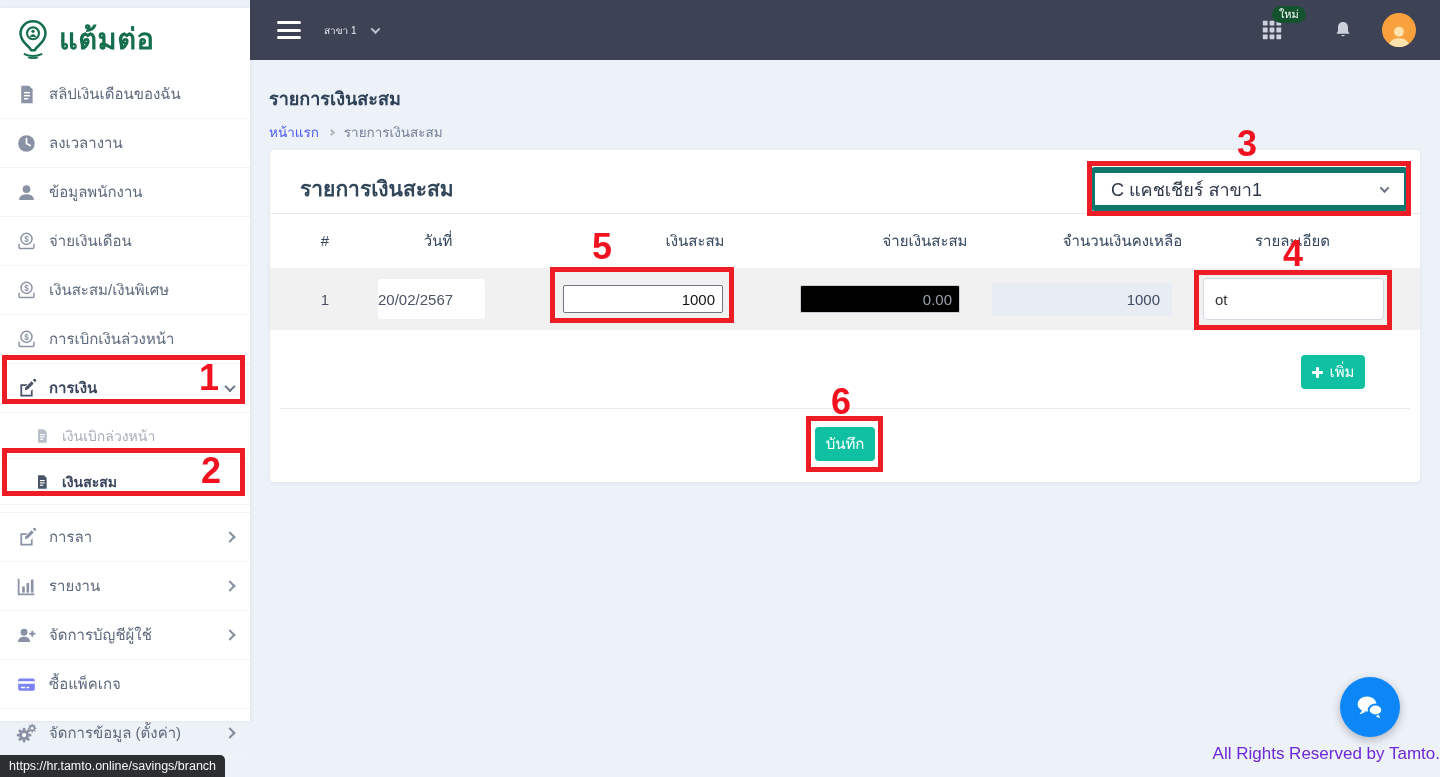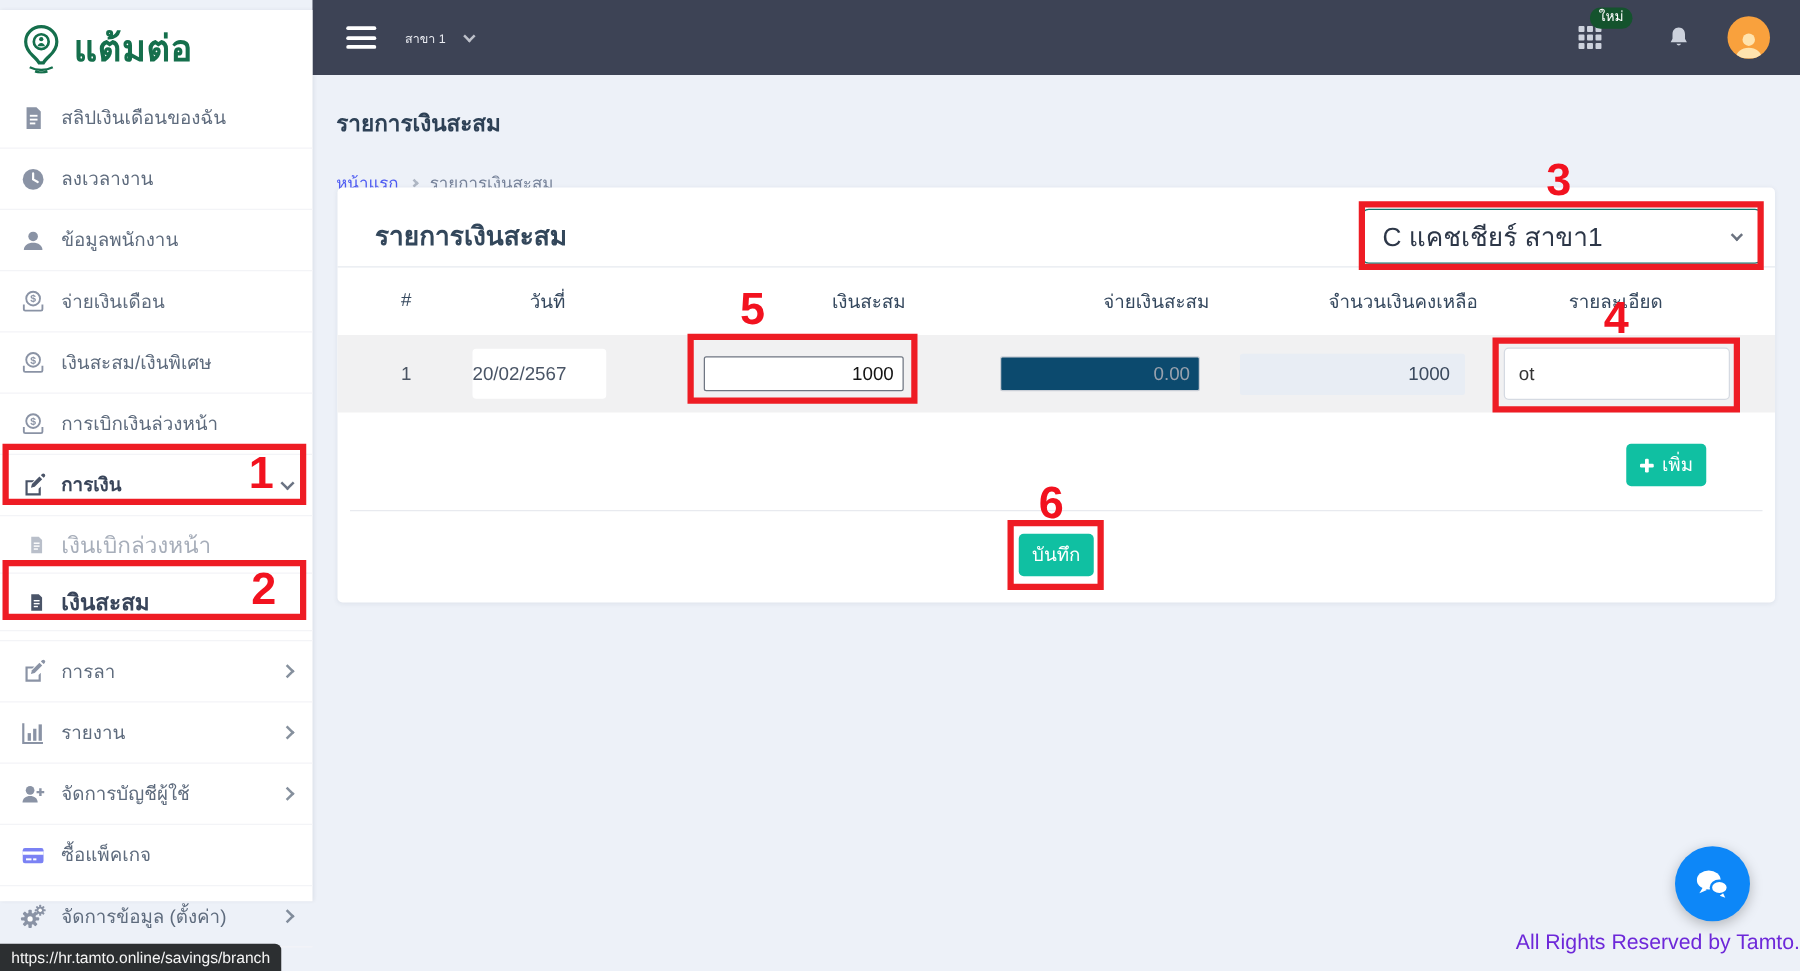--- a/index.html
+++ b/index.html
@@ -10,21 +10,21 @@
   
   .sidebar{position:absolute;left:0;top:8px;width:250px;height:713px;background:#fff;box-shadow:1px 0 3px rgba(40,50,70,.08);z-index:5}
   .logo{display:flex;align-items:center;gap:9px;height:62px;padding-left:16px;color:#156f4c;cursor:pointer}
   .logo svg{width:34px;height:40px}
   .logo-text{font-size:29px;font-weight:700;letter-spacing:.5px}
   .nav{width:100%}
   .nav-item{display:flex;align-items:center;gap:12px;height:49px;padding:0 16px;font-size:15px;color:#5e6b7d;border-bottom:1px solid #f3f4f7;cursor:pointer;position:relative}
   .nav-item .ic{width:21px;height:21px;color:#8a93a5;flex:0 0 auto}
   .nav-item.active{color:#39455a;font-weight:700}
   .nav-item.active .ic{color:#4a5468}
-  .nav-sub{height:46px;padding-left:21px;font-size:18px}
+  .nav-sub{height:46px;padding-left:34px;font-size:14px}
   .nav-sub .ic{width:16px;height:16px}
   .nav-sub.dim{color:#a7aeba}
   .nav-sub.dim .ic{color:#b9bfca}
   .nav-group-gap{height:8px;border-bottom:1px solid #f3f4f7}
   .nav-item .spacer{flex:1}
   .cv{display:inline-block;width:8px;height:8px;border-right:2px solid currentColor;border-bottom:2px solid currentColor;opacity:.75}
   .cv-down{transform:rotate(45deg) translate(-1px,-1px)}
   .cv-right{transform:rotate(-45deg)}
   .ic-purple{color:#7b82f4 !important}
 
@@ -37,41 +37,41 @@
   .tb-grid{position:absolute;left:1011px;top:19px;width:22px;height:22px;color:#cdd2dd;cursor:pointer}
   .tb-badge{position:absolute;left:1022px;top:6px;background:#14532d;color:#fff;font-size:11px;line-height:17px;padding:0 7px;border-radius:9px;z-index:6}
   .tb-bell{position:absolute;left:1083px;top:19px;width:20px;height:22px;color:#ccd1dc;cursor:pointer}
   .tb-avatar{position:absolute;left:1132px;top:13px;width:34px;height:34px;border-radius:50%;background:#f9a13d;overflow:hidden;cursor:pointer;display:flex;align-items:flex-end;justify-content:center}
   .tb-avatar svg{width:26px;height:24px;color:#ffe3ae}
 
   
   .content{position:absolute;left:250px;top:60px;width:1190px;height:717px}
   .page-head{position:absolute;left:19px;top:24px}
   .page-title{font-size:18px;font-weight:700;color:#2e4156}
-  .crumbs{margin-top:22px;display:flex;align-items:center;gap:10px;font-size:13.5px}
+  .crumbs{margin-top:8px;display:flex;align-items:center;gap:10px;font-size:13.5px}
   .crumb-home{color:#4e5bf2;cursor:pointer}
   .crumbs .cv{width:5px;height:5px;color:#9aa3b2}
   .crumb-cur{color:#77839a}
 
   .card{position:absolute;left:20px;top:90px;width:1150px;height:332px;background:#fff;border-radius:4px;box-shadow:0 1px 4px rgba(30,45,70,.07)}
   .card-title{position:absolute;left:30px;top:22px;font-size:21px;font-weight:700;color:#33475b}
-  .emp-select{position:absolute;left:819px;top:17px;width:321px;height:44px;border:1px solid #0f766e;border-radius:6px;background:#fff;display:flex;align-items:center;padding:0 16px;font-size:21px;color:#2d3748;cursor:pointer}
+  .emp-select{position:absolute;left:819px;top:17px;width:321px;height:44px;border:6px solid #0f766e;border-radius:6px;background:#fff;display:flex;align-items:center;padding:0 16px;font-size:18px;color:#2d3748;cursor:pointer}
   .emp-select .cv{margin-left:auto;width:7px;height:7px;color:#3a4455}
   .head-line{position:absolute;left:0;top:63px;width:100%;height:0;border-top:1px solid #e6eaf0}
 
   .th{position:absolute;top:63px;height:55px;display:flex;align-items:center;justify-content:center;font-size:15px;font-weight:500;color:#35485e}
   .th-idx{left:40px;width:30px}.th-date{left:108px;width:120px}.th-sav{left:330px;width:190px}
   .th-pay{left:560px;width:190px}.th-bal{left:755px;width:195px}.th-det{left:930px;width:185px}
 
   .trow{position:absolute;left:0;top:118px;width:100%;height:62px;background:#f1f1f2}
   .td-idx{position:absolute;left:40px;top:0;width:30px;height:62px;display:flex;align-items:center;justify-content:center;font-size:15px;color:#4a5462}
   .inp{font-family:inherit;font-size:15px;outline:none}
   .inp-date{position:absolute;left:108px;top:11px;width:107px;height:40px;border:0;border-radius:3px;background:#fff;text-align:left;color:#4a5566}
   .inp-sav{position:absolute;left:293px;top:17px;width:160px;height:28px;border:1px solid #6f7682;border-radius:2px;background:#fff;text-align:right;padding-right:7px;color:#141414}
-  .inp-pay{position:absolute;left:530px;top:17px;width:160px;height:28px;border:1px solid #c9ced6;border-radius:2px;background:#0c4a6e;text-align:right;padding-right:7px;color:#98a1ad}
+  .inp-pay{position:absolute;left:530px;top:17px;width:160px;height:28px;border:1px solid #c9ced6;border-radius:2px;background:#000000;text-align:right;padding-right:7px;color:#98a1ad}
   .cell-bal{position:absolute;left:722px;top:15px;width:180px;height:33px;background:#e8edf4;border-radius:2px;display:flex;align-items:center;justify-content:flex-end;padding-right:12px;font-size:15px;color:#3b4a5e}
   .inp-det{position:absolute;left:933px;top:10px;width:181px;height:42px;border:1px solid #d5dae2;border-radius:4px;background:#fff;text-align:left;padding-left:11px;color:#333}
 
   .btn{border:0;border-radius:4px;background:#10c0a2;color:#fff;font-size:15px;font-family:inherit;cursor:pointer;display:flex;align-items:center;justify-content:center;gap:7px}
   .btn-add{position:absolute;left:1031px;top:205px;width:64px;height:34px}
   .btn-save{position:absolute;left:545px;top:277px;width:60px;height:34px}
   .plus-icon{position:relative;width:11px;height:11px;display:inline-block}
   .plus-icon::before,.plus-icon::after{content:"";position:absolute;background:#fff;border-radius:1px}
   .plus-icon::before{left:4px;top:0;width:3px;height:11px}
   .plus-icon::after{left:0;top:4px;width:11px;height:3px}

